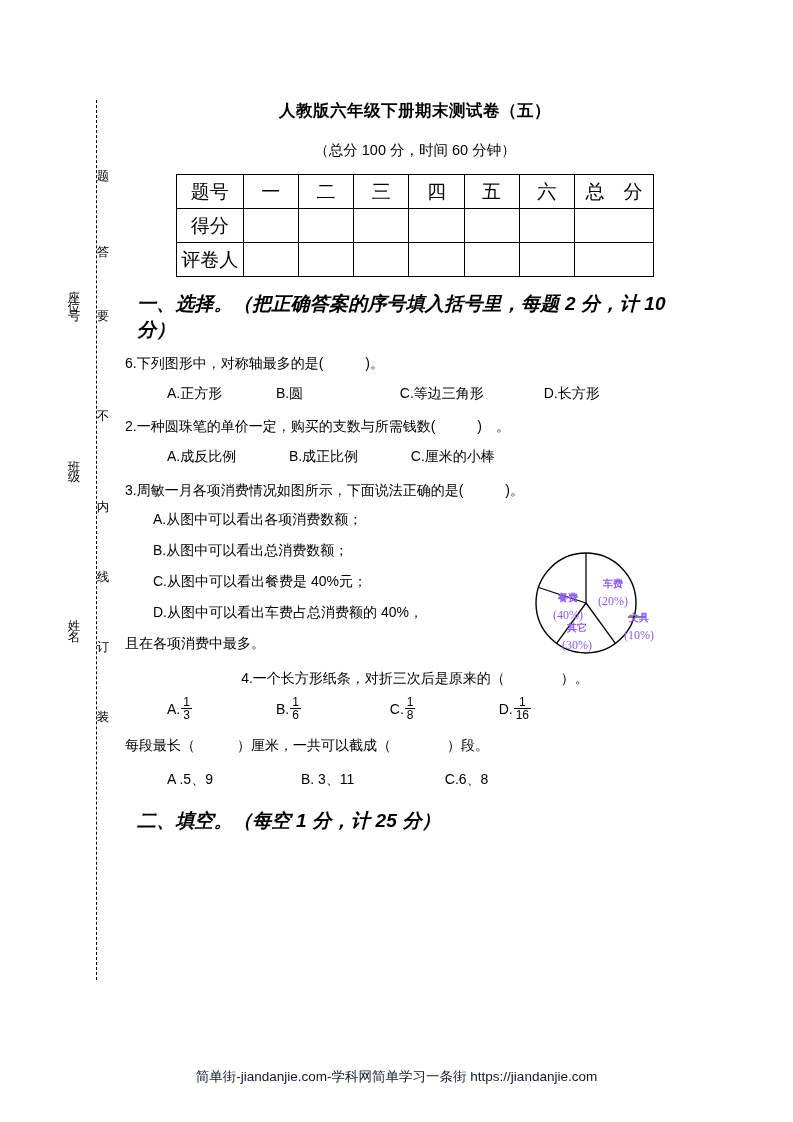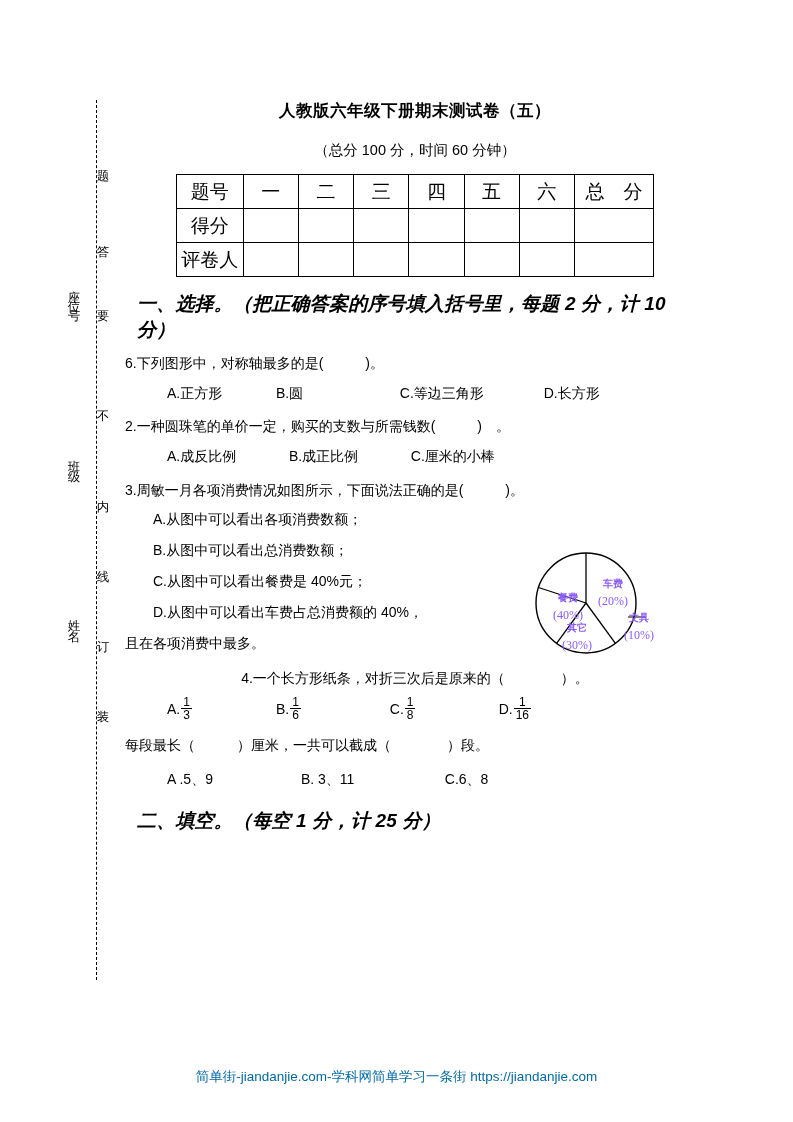--- a/index.html
+++ b/index.html
@@ -146,21 +146,21 @@
   .frac .num { display: block; padding: 0 2px; }
   .frac .den { display: block; border-top: 1px solid #000; padding: 0 2px; }
 
   .footer {
     position: absolute;
     left: 0;
     top: 1068px;
     width: 793px;
     text-align: center;
     font-size: 13.5px;
-    color: #0369a1;
+    color: #0f172a;
     font-family: "Liberation Sans", sans-serif;
   }
 </style>
 </head>
 <body>
 
 <div class="page">
 
   <div class="seal-line"></div>
 

